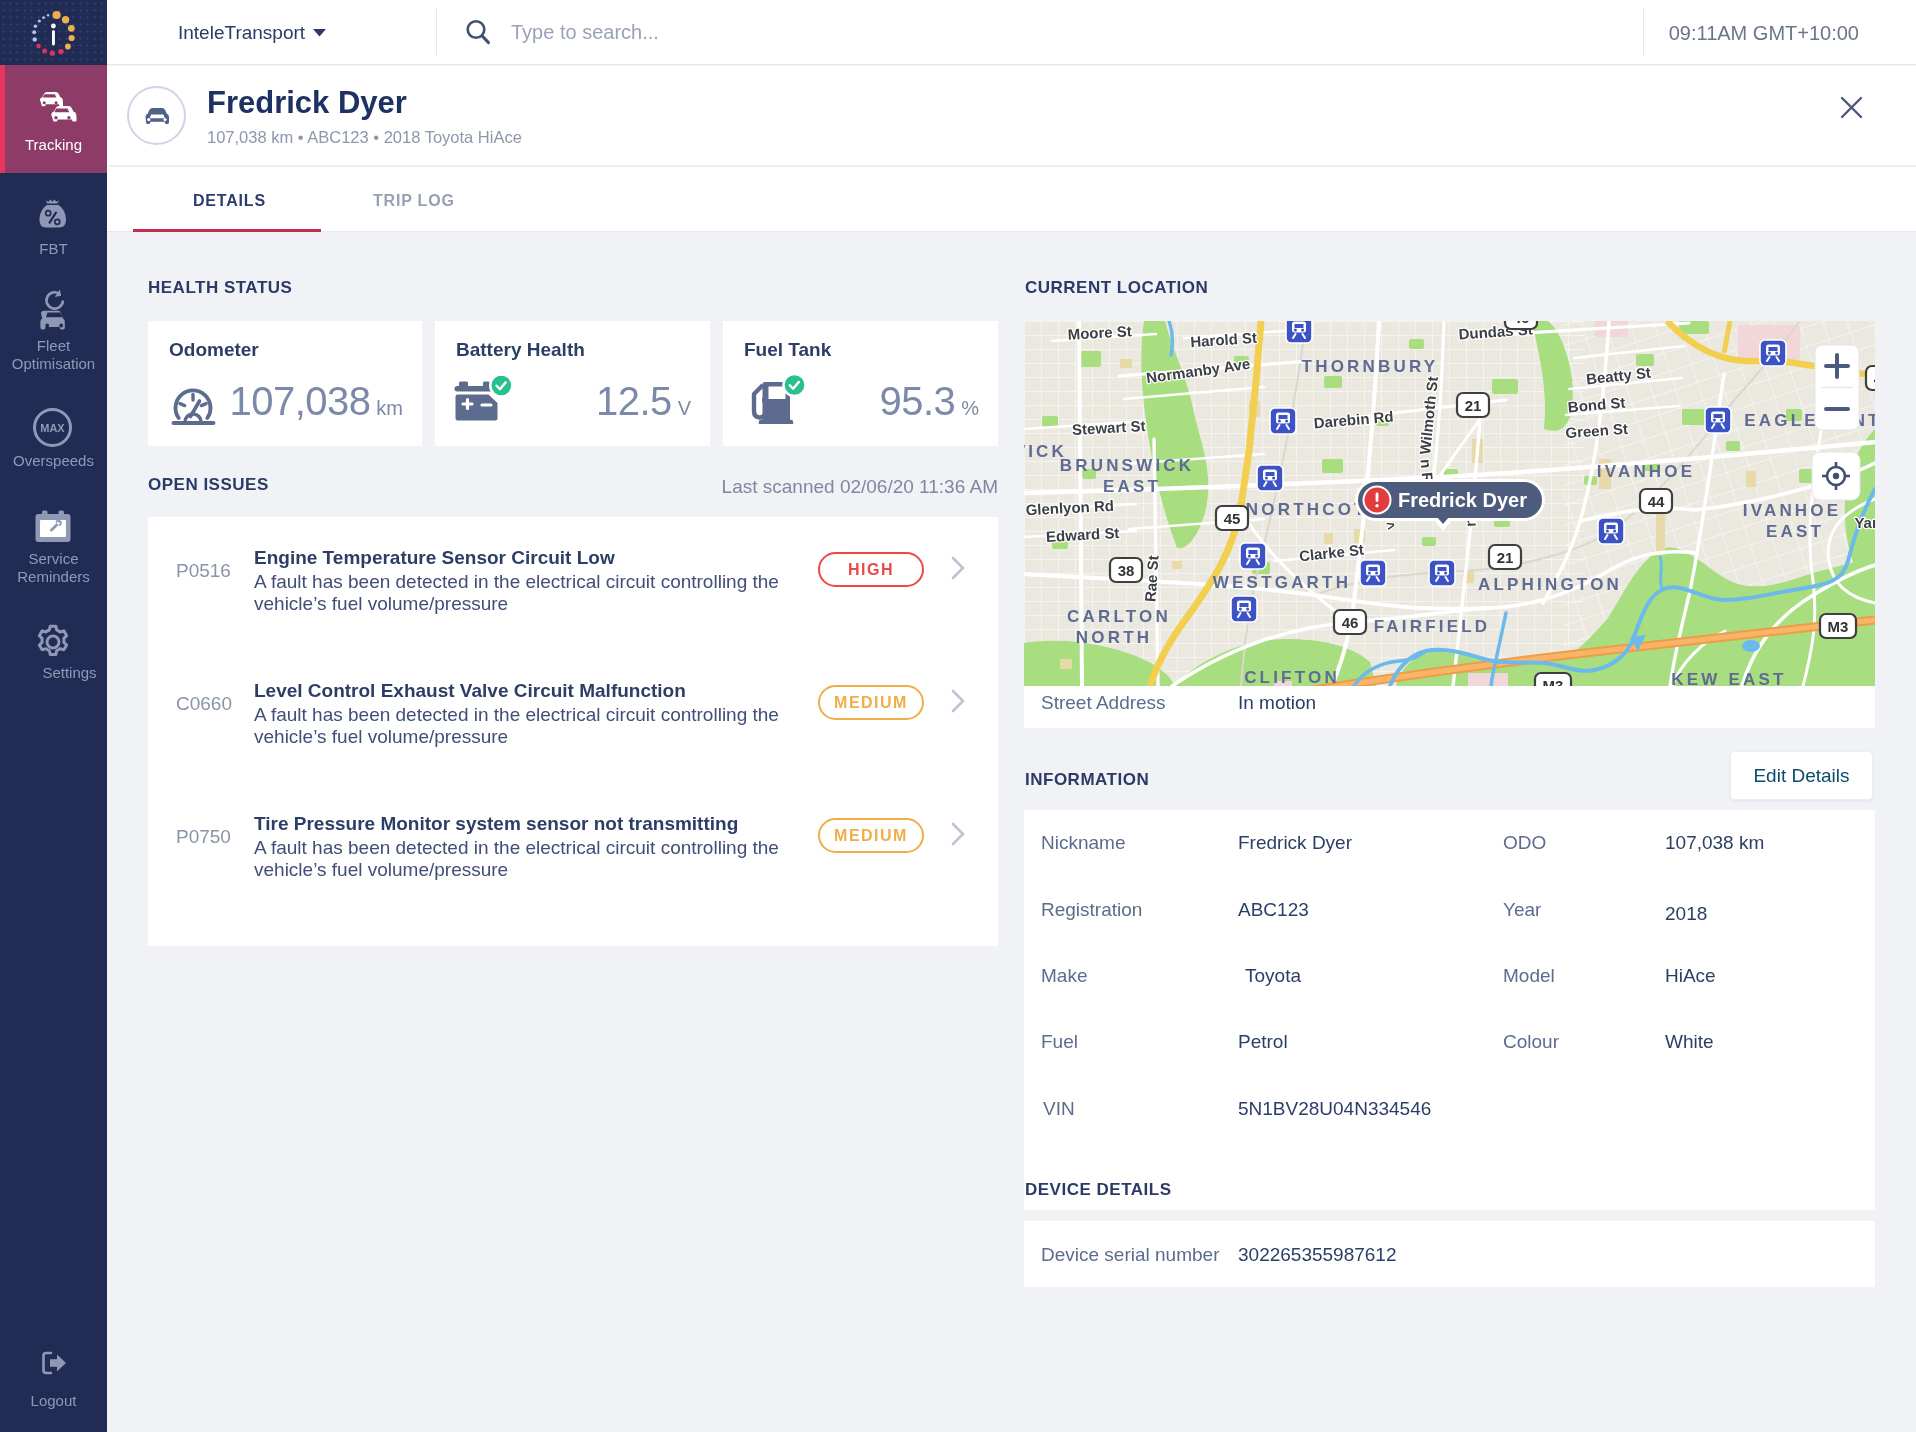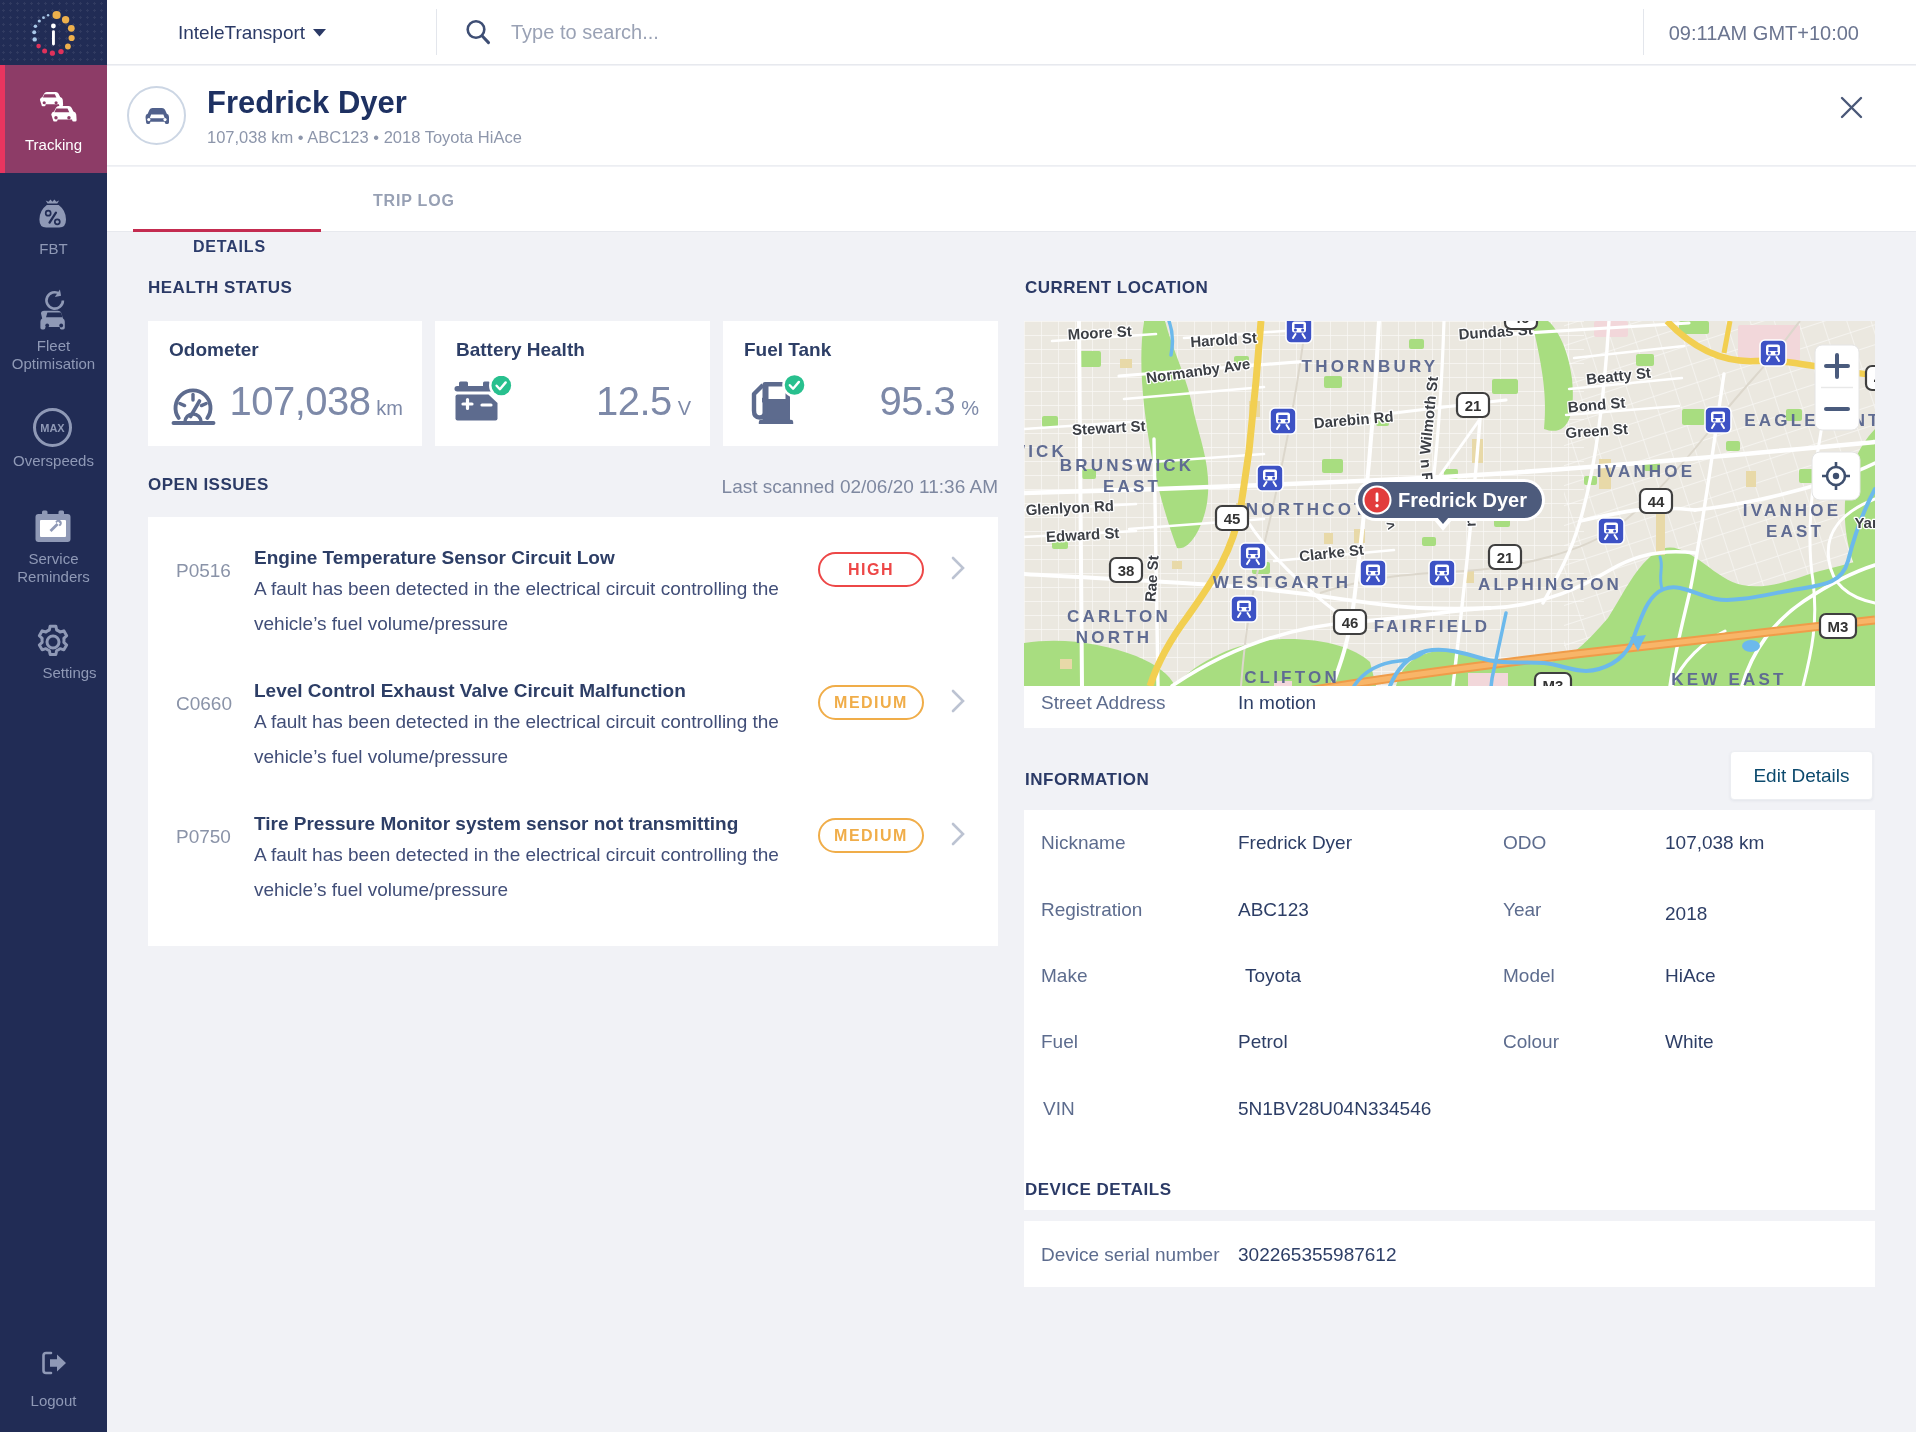--- a/index.html
+++ b/index.html
@@ -30,21 +30,21 @@
 .card { position:absolute; background:#fff; }
 
 
 .hc-title { position:absolute; left:21px; top:18px; font-size:19px; font-weight:bold; color:#2d3e66; }
 .hc-val { position:absolute; bottom:22px; right:19px; font-size:40px; color:#7d89a8; letter-spacing:-0.5px; white-space:nowrap; }
 .hc-val span { font-size:20px; letter-spacing:0; margin-left:3px; }
 
 
 .icode { position:absolute; left:28px; width:60px; font-size:19px; color:#8a93a8; }
 .ititle { position:absolute; left:106px; font-size:19px; font-weight:bold; color:#2d3e66; }
-.idesc { position:absolute; left:106px; width:540px; font-size:19px; line-height:35px; color:#414e78; }
+.idesc { position:absolute; left:106px; width:540px; font-size:19px; line-height:22px; color:#414e78; }
 .pill { position:absolute; left:670px; width:106px; height:35px; border-radius:18px; border:2px solid;
   text-align:center; font-size:16px; font-weight:bold; letter-spacing:1.5px; line-height:31px; }
 .pill.high { border-color:#ed4747; color:#ed4747; }
 .pill.med  { border-color:#f0ad49; color:#f0ad49; }
 .chev { position:absolute; left:803px; width:14px; height:24px; }
 
 
 .ilabel { position:absolute; font-size:19px; color:#5d6c8e; }
 .ivalue { position:absolute; font-size:19px; color:#2d3e66; }
 </style>
@@ -182,21 +182,21 @@
     <circle cx="26" cy="17.6" r="1.6"></circle>
   </g>
 </svg>
 <div class="abs" style="left:207px; top:85px; font-size:31px; font-weight:bold; color:#1e3162;">Fredrick Dyer</div>
 <div class="abs" style="left:207px; top:128px; font-size:16.5px; color:#8d96ab;">107,038 km • ABC123 • 2018 Toyota HiAce</div>
 <svg class="abs" style="left:1840px; top:96px;" width="23" height="23" viewBox="0 0 23 23">
   <path d="M2,2 L21,21 M21,2 L2,21" stroke="#4a5878" stroke-width="2.4" stroke-linecap="round"></path>
 </svg>
 
 <div class="abs" id="tabs"></div>
-<div class="tab" style="left:193px; top:192px; color:#2c3c6b;margin-top:46px;">DETAILS</div>
+<div class="tab" style="left:193px; top:192px; color:#2c3c6b;">DETAILS</div>
 <div class="tab" style="left:373px; top:192px; color:#97a0b4;">TRIP LOG</div>
 <div class="abs" style="left:133px; top:229px; width:188px; height:3px; background:#c42c50;"></div>
 
 <h3 class="sect" style="left:148px; top:278px;">HEALTH STATUS</h3>
 
 <div class="card" style="left:148px; top:321px; width:274px; height:125px;">
   <div class="hc-title">Odometer</div>
   <div class="hc-val">107,038 <span>km</span></div>
   <svg style="position:absolute; left:22px; bottom:19px;" width="47" height="40" viewBox="0 0 47 40">
     <g stroke="#5d6b8e" fill="none" stroke-linecap="round">

